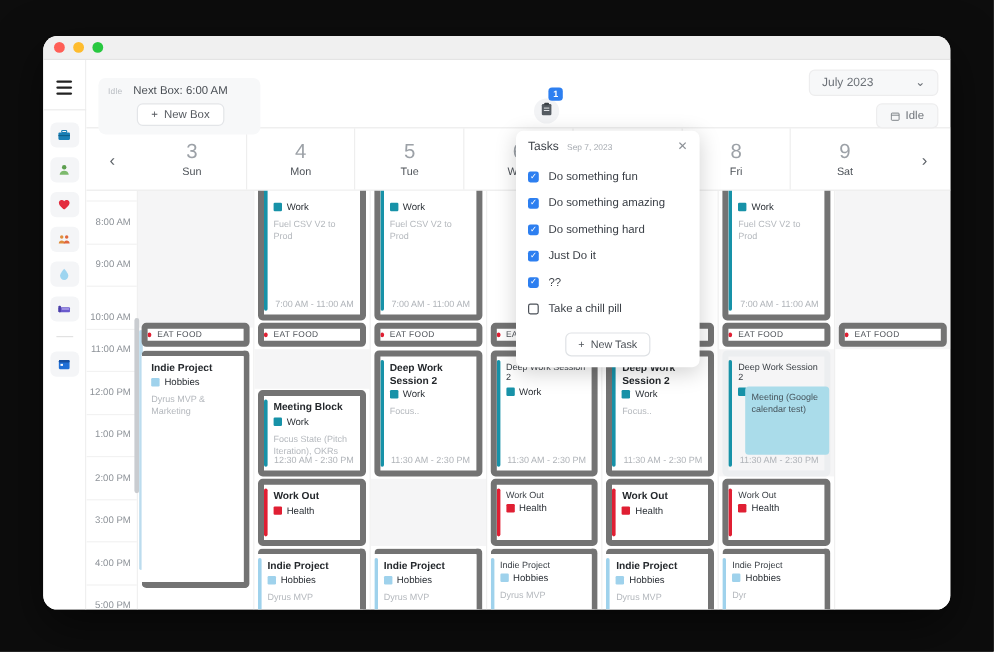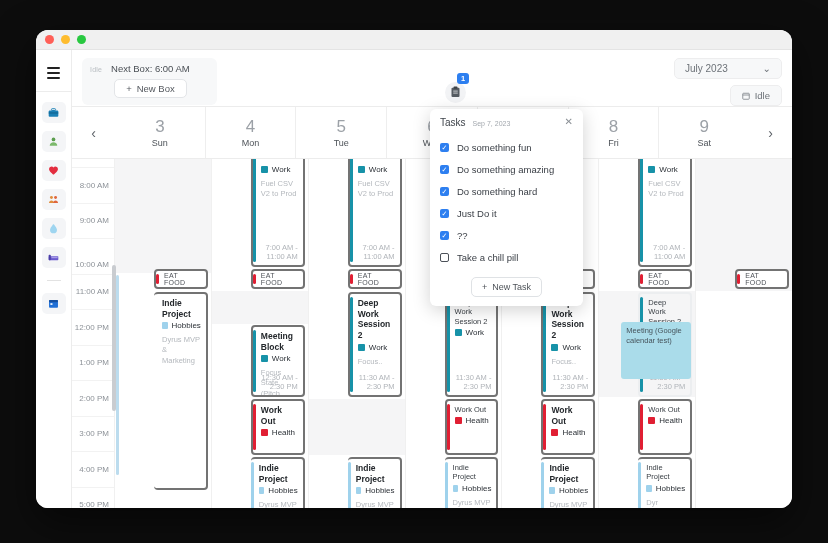--- a/index.html
+++ b/index.html
@@ -52,23 +52,23 @@
     background: #f4f5f7;
     display: flex; align-items: center; justify-content: center;
     font-size: 11px; line-height: 1;
   }
   .rail-sep { width: 14px; height: 1px; background: #e2e2e2; margin: 4px 0; }
 
   
   .main { flex: 1; display: flex; flex-direction: column; background: #fff; position: relative; }
 
   .topbar {
-    height: 57px; display: flex; align-items: flex-start;
+    height: 57px; display: flex; align-items: center;
     border-bottom: 1px solid #ececec; position: relative;
-    padding: 8px 10px 0 10px;
+    padding: 20px 10px 0 10px;
   }
   .idle-card {
     background: #f7f8f9; border-radius: 6px;
     padding: 5px 14px 7px 8px;
     display: flex; align-items: flex-start; gap: 9px;
     min-width: 135px;
   }
   .idle-label { font-size: 7px; color: #b9bdc2; padding-top: 3px; letter-spacing: .2px; }
   .idle-right { display: flex; flex-direction: column; align-items: center; gap: 5px; }
   .next-box { font-size: 9.5px; color: #4a4f55; white-space: nowrap; }
@@ -127,22 +127,22 @@
 
   
   .scroll-thumb {
     position: absolute; width: 4px; border-radius: 3px; background: #c9ccd0;
   }
   .day-accent { position: absolute; width: 3px; border-radius: 2px; }
 
   
   .ev {
     position: absolute; left: 3px; right: 3px;
-    background: #fff; border: 2px solid #737373; border-radius: 4px;
-    overflow: hidden; padding: 4px 5px 4px 8px; margin-left: 36px;
+    background: #fff; border: 5px solid #737373; border-radius: 4px;
+    overflow: hidden; padding: 4px 5px 4px 8px;
   }
   .ev-bar { position: absolute; left: 0; top: 3px; bottom: 3px; width: 3px; border-radius: 2px; }
   .ev-title { font-size: 8.5px; color: #24282c; font-weight: bold; line-height: 1.25; }
   .ev-title.thin { font-weight: normal; color: #3b4046; font-size: 7.5px; }
   .ev-cat { font-size: 8px; color: #2b3036; display: flex; align-items: center; gap: 4px; margin-top: 2px; }
   .ev-cat .sw { width: 7px; height: 7px; border-radius: 1px; display: inline-block; }
   .ev-note { font-size: 7.5px; color: #b4b8bd; margin-top: 5px; line-height: 1.35; }
   .ev-time { position: absolute; left: 8px; right: 5px; bottom: 4px; font-size: 7.5px; color: #b0b4b9; text-align: right; }
   .ev-eat { padding: 3px 5px 3px 8px; display: flex; align-items: center; }
   .ev-eat .lbl { font-size: 7px; color: #4f5359; letter-spacing: .3px; }

